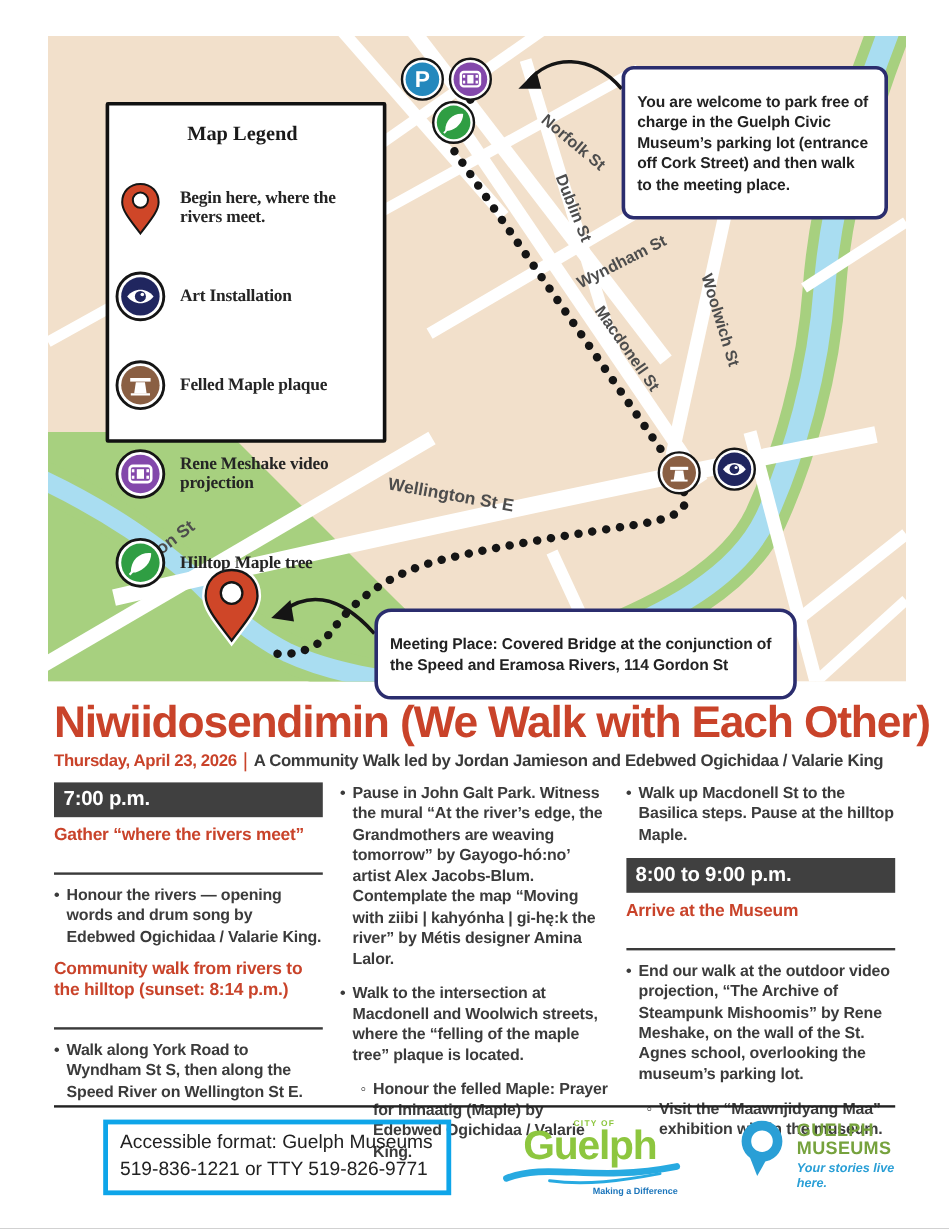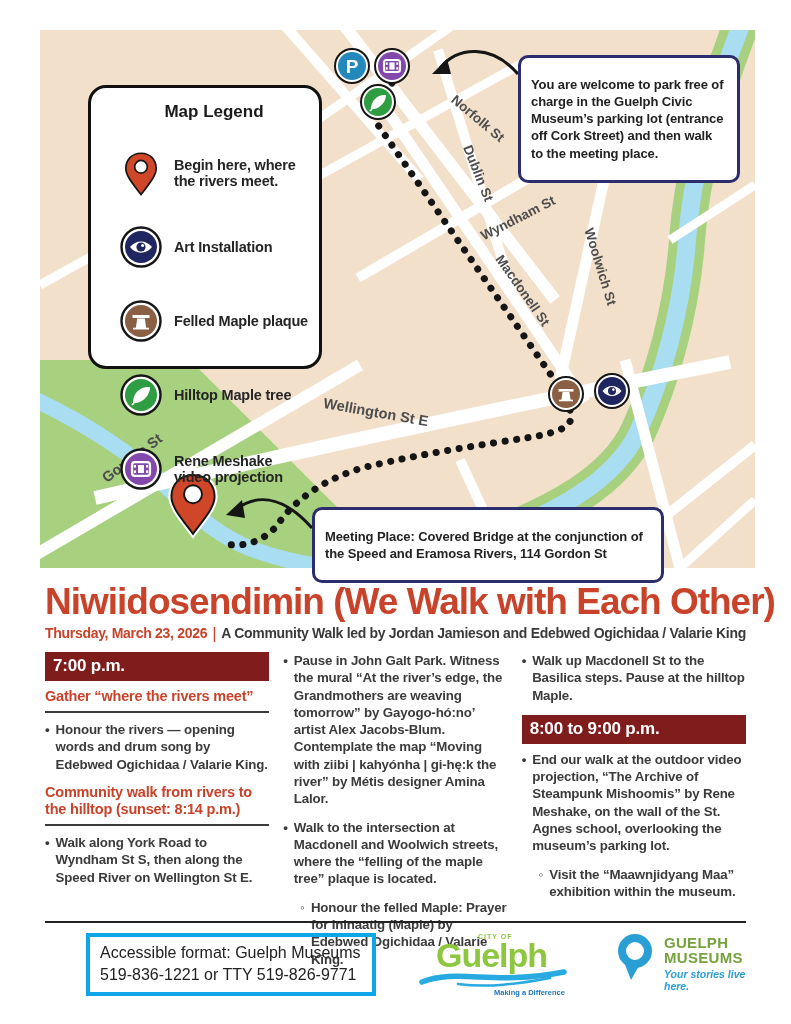--- a/index.html
+++ b/index.html
@@ -10,57 +10,57 @@
   }
   
   .map-wrap{position:absolute;left:40px;top:30px;width:715px;height:538px;}
   .map-svg{position:absolute;left:0;top:0;width:715px;height:538px;}
   .street-label{font-family:"Liberation Sans",sans-serif;font-size:13.5px;font-weight:bold;fill:#4d4d4d;}
   .street-label.big{font-size:14.5px;}
   .route{fill:none;stroke:#151515;stroke-width:7;stroke-dasharray:0.1 11.5;stroke-linecap:round;}
   .arrow{fill:none;stroke:#151515;stroke-width:3;}
   .legend{
     position:absolute;left:48px;top:55px;width:234px;height:284px;background:#fff;
-    border:3px solid #111;border-radius:18px;box-sizing:border-box;padding:12px 10px 6px 28px;
+    border:3px solid #111;border-radius:2px;box-sizing:border-box;padding:12px 10px 6px 4px;font-family:Liberation Serif, serif;
   }
   .legend-title{text-align:center;font-weight:bold;font-size:17px;color:#1a1a1a;margin:2px 0 10px 0;}
   .legend-row{display:flex;align-items:center;gap:11px;margin-bottom:7px;margin-top:28px;}
   .legend-icon{flex:0 0 44px;height:46px;}
   .legend-label{font-size:14.5px;font-weight:bold;color:#252525;line-height:1.12;letter-spacing:-0.2px;}
   .callout{
     position:absolute;background:#fff;border:3px solid #2b2d6e;border-radius:10px;
     font-size:13px;font-weight:bold;color:#222;line-height:1.32;padding:18px 10px;box-sizing:border-box;
     letter-spacing:-0.1px;
   }
   .callout.parking{left:478px;top:25px;width:222px;}
-  .callout.meeting{left:272px;top:477px;width:352px;}
+  .callout.meeting{left:272px;top:477px;width:352px;border-radius:14px;}
   
   .title{
     position:absolute;left:45px;top:581px;width:710px;white-space:nowrap;
     font-size:37px;font-weight:bold;color:#c9432a;letter-spacing:-1px;
   }
   .subtitle{
     position:absolute;left:45px;top:624px;width:710px;white-space:nowrap;
     font-size:14px;font-weight:bold;color:#3a3a3a;letter-spacing:-0.3px;
   }
   .subtitle .date{color:#c9432a;}
   .subtitle .sep{color:#c9432a;font-weight:normal;font-size:17px;margin:0 5px;vertical-align:-1px;}
   
   .cols{
     position:absolute;left:45px;top:652px;width:701px;
     display:grid;grid-template-columns:1fr 1fr 1fr;column-gap:14px;
   }
   .banner{
-    background:#7f1d1d;color:#fff;font-weight:bold;font-size:17px;
+    background:#404040;color:#fff;font-weight:bold;font-size:17px;
     padding:4px 15px 5px 8px;margin:0 0 7px 0;letter-spacing:-0.2px;
   }
   .banner.second{margin-top:4px;}
   .subhead{
     color:#c9432a;font-weight:bold;font-size:14.5px;line-height:1.18;letter-spacing:-0.2px;
-    padding-bottom:6px;border-bottom:2px solid #3a3a3a;margin-bottom:8px;
+    padding-bottom:22px;border-bottom:2px solid #3a3a3a;margin-bottom:8px;
   }
   .bullet{
     display:flex;gap:6px;font-size:13.3px;font-weight:bold;color:#3b3b3b;
     line-height:1.3;margin-bottom:11px;letter-spacing:-0.15px;
   }
   .bullet .dot{flex:0 0 auto;}
   .bullet.sub{margin-left:17px;}
   
   .footer-rule{position:absolute;left:45px;top:921px;width:701px;border-top:2px solid #222;}
   .accessible{
@@ -207,48 +207,48 @@
           <circle cx="22" cy="22" r="16" fill="#8a5f43"></circle>
           <rect x="13.5" y="16" width="17" height="3" fill="#fff"></rect>
           <path d="M18.2,19.5 L25.8,19.5 L27.2,29 L16.8,29 Z" fill="#fff"></path>
           <path d="M14,29.6 L30,29.6" stroke="#fff" stroke-width="1.8"></path>
         </svg>
         <div class="legend-label">Felled Maple plaque</div>
       </div>
       <div class="legend-row">
         <svg class="legend-icon" viewBox="0 0 44 44">
           <circle cx="22" cy="22" r="19.5" fill="#fff" stroke="#151515" stroke-width="2.4"></circle>
-          <circle cx="22" cy="22" r="16" fill="#2f9e43"></circle>
-          <path d="M14,30 C14,19 22,13 31,14 C31,22 25,28 18,30 Z" fill="#fff"></path>
-          <path d="M13,32 L21,23" stroke="#fff" stroke-width="1.8" fill="none"></path>
-        </svg>
-        <div class="legend-label">Hilltop Maple tree</div>
-      </div>
-      <div class="legend-row">
-        <svg class="legend-icon" viewBox="0 0 44 44">
-          <circle cx="22" cy="22" r="19.5" fill="#fff" stroke="#151515" stroke-width="2.4"></circle>
           <circle cx="22" cy="22" r="16" fill="#8348ab"></circle>
           <rect x="13" y="15.2" width="18" height="13.6" rx="2.8" fill="none" stroke="#fff" stroke-width="2.2"></rect>
           <rect x="19" y="18" width="6" height="8" fill="#fff"></rect>
           <rect x="14.8" y="18" width="2.2" height="2.6" fill="#fff"></rect>
           <rect x="14.8" y="23.4" width="2.2" height="2.6" fill="#fff"></rect>
           <rect x="27" y="18" width="2.2" height="2.6" fill="#fff"></rect>
           <rect x="27" y="23.4" width="2.2" height="2.6" fill="#fff"></rect>
         </svg>
         <div class="legend-label">Rene Meshake video projection</div>
       </div>
+      <div class="legend-row">
+        <svg class="legend-icon" viewBox="0 0 44 44">
+          <circle cx="22" cy="22" r="19.5" fill="#fff" stroke="#151515" stroke-width="2.4"></circle>
+          <circle cx="22" cy="22" r="16" fill="#2f9e43"></circle>
+          <path d="M14,30 C14,19 22,13 31,14 C31,22 25,28 18,30 Z" fill="#fff"></path>
+          <path d="M13,32 L21,23" stroke="#fff" stroke-width="1.8" fill="none"></path>
+        </svg>
+        <div class="legend-label">Hilltop Maple tree</div>
+      </div>
     </div>
 
     <div class="callout parking">You are welcome to park free of charge in the Guelph Civic Museum’s parking lot (entrance off Cork Street) and then walk to the meeting place.</div>
     <div class="callout meeting">Meeting Place: Covered Bridge at the conjunction of the Speed and Eramosa Rivers, 114 Gordon St</div>
   </div>
 
   <div class="title">Niwiidosendimin (We Walk with Each Other)</div>
   <div class="subtitle">
-    <span class="date">Thursday, March 23, 2026</span><span class="sep">|</span><span>A Community Walk led by Jordan Jamieson and Edebwed Ogichidaa / Valarie King</span>
+    <span class="date">Thursday, April 23, 2026</span><span class="sep">|</span><span>A Community Walk led by Jordan Jamieson and Edebwed Ogichidaa / Valarie King</span>
   </div>
 
   <div class="cols">
     <div class="col">
       <div class="banner">7:00 p.m.</div>
       <div class="subhead">Gather “where the rivers meet”</div>
       <div class="bullet">
         <span class="dot">•</span>
         <span>Honour the rivers — opening words and drum song by Edebwed Ogichidaa / Valarie King.</span>
       </div>
@@ -271,20 +271,21 @@
         <span class="dot">◦</span>
         <span>Honour the felled Maple: Prayer for Ininaatig (Maple) by Edebwed Ogichidaa / Valarie King.</span>
       </div>
     </div>
     <div class="col">
       <div class="bullet">
         <span class="dot">•</span>
         <span>Walk up Macdonell St to the Basilica steps. Pause at the hilltop Maple.</span>
       </div>
       <div class="banner">8:00 to 9:00 p.m.</div>
+      <div class="subhead">Arrive at the Museum</div>
       <div class="bullet">
         <span class="dot">•</span>
         <span>End our walk at the outdoor video projection, “The Archive of Steampunk Mishoomis” by Rene Meshake, on the wall of the St. Agnes school, overlooking the museum’s parking lot.</span>
       </div>
       <div class="bullet sub">
         <span class="dot">◦</span>
         <span>Visit the “Maawnjidyang Maa” exhibition within the museum.</span>
       </div>
     </div>
   </div>

